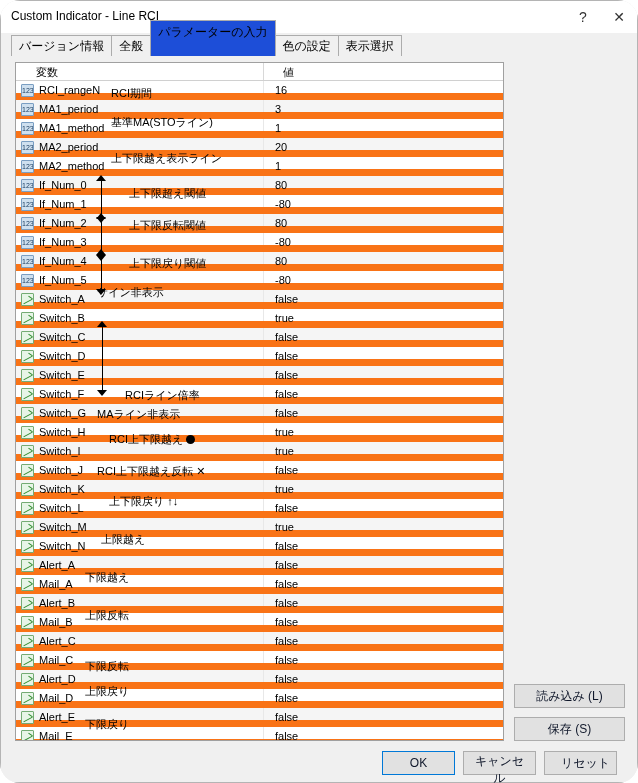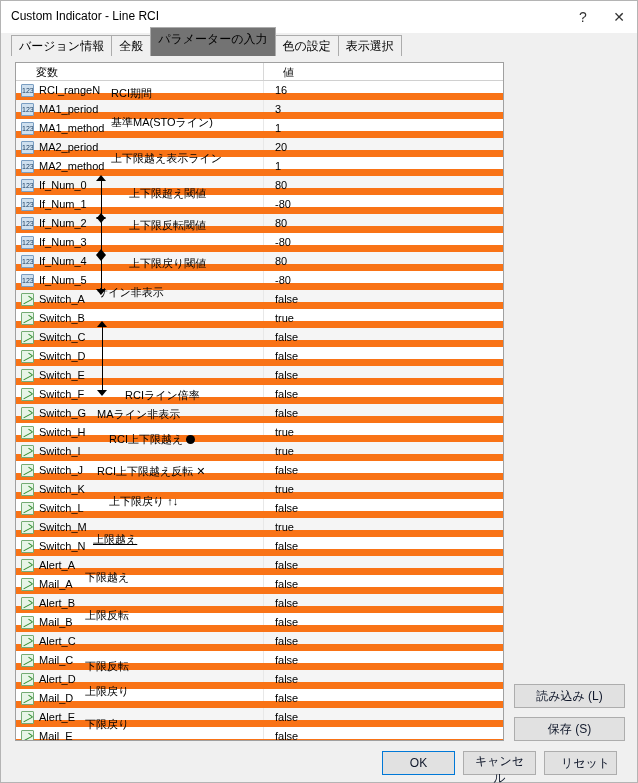--- a/index.html
+++ b/index.html
@@ -12,20 +12,21 @@
     font-size: 12px;
     color: #000000;
   }
   #app {
     position: relative;
     width: 638px;
     height: 783px;
     background: #f0f0f0;
     overflow: hidden;
     box-sizing: border-box;
+    border-radius: 20px;
   }
   .window {
     position: absolute;
     left: 0;
     top: 0;
     width: 638px;
     height: 783px;
     background: #f0f0f0;
     border: 1px solid #b4b4b4;
     box-sizing: border-box;
@@ -84,24 +85,24 @@
     font-size: 12px;
     border: 1px solid #acacac;
     border-bottom: none;
     background: #f0f0f0;
     box-sizing: border-box;
     margin-right: -1px;
     color: #000;
     white-space: nowrap;
   }
   .tab.active {
-    background: #737373;
+    background: #1d4ed8;
     position: relative;
     z-index: 3;
-    height: 29px;
+    height: 36px;
     line-height: 22px;
   }
   
   .grid-wrap {
     position: absolute;
     left: 14px;
     top: 61px;
     width: 489px;
     height: 679px;
     background: #ffffff;
@@ -554,21 +555,21 @@
           <div class="stem"></div>
           <div class="head-dn"></div>
       </div>
       <div class="annot" style="left:124px; top:343px;margin-top:44px;">RCIライン倍率</div>
 
       <div class="annot" style="left:96px; top:406px;">MAライン非表示</div>
       <div class="annot" style="left:108px; top:431px;"><span>RCI上下限越え</span><span class="marker-dot"></span></div>
       <div class="annot" style="left:96px; top:463px;">RCI上下限越え反転 ✕</div>
       <div class="annot" style="left:108px; top:493px;">上下限戻り ↑↓</div>
 
-      <div class="annot" style="left:92px; top:531px;text-decoration:underline;">上限越え</div>
+      <div class="annot" style="left:100px; top:531px;">上限越え</div>
       <div class="annot" style="left:84px; top:569px;">下限越え</div>
       <div class="annot" style="left:84px; top:607px;">上限反転</div>
       <div class="annot" style="left:84px; top:613px;margin-top:45px;">下限反転</div>
       <div class="annot" style="left:84px; top:683px;">上限戻り</div>
       <div class="annot" style="left:84px; top:716px;">下限戻り</div>
     </div>
 
     <button class="btn btn-load">読み込み (L)</button>
     <button class="btn btn-save">保存 (S)</button>
     <button class="btn btn-ok">OK</button>

